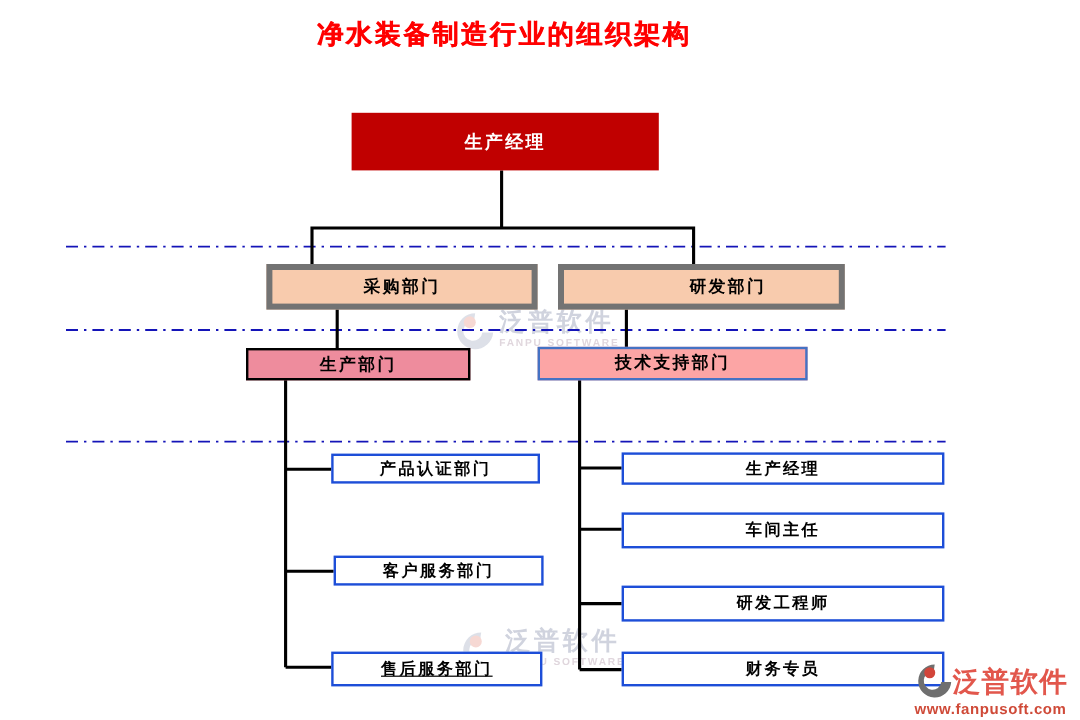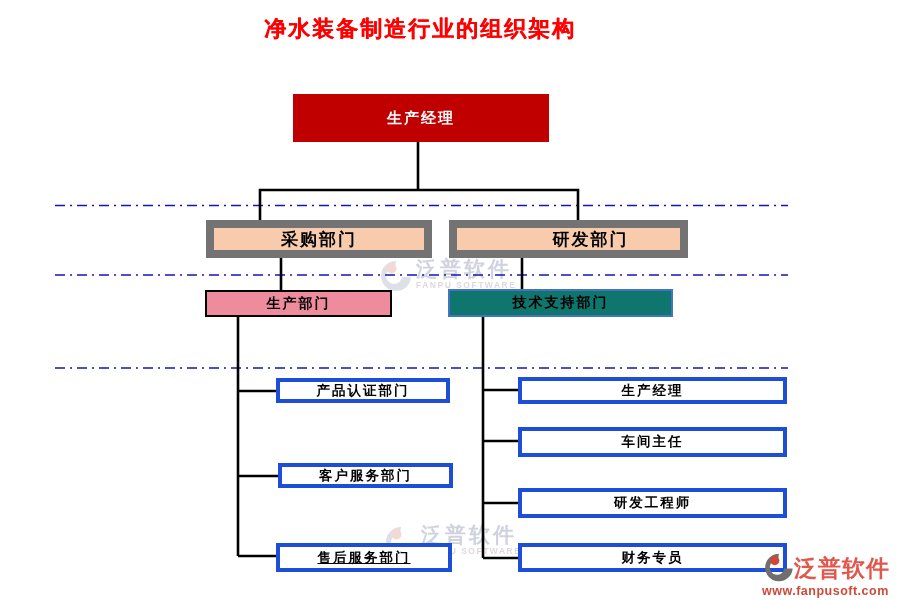--- a/index.html
+++ b/index.html
@@ -11,23 +11,23 @@
     position:absolute;top:14px;left:0;width:840px;text-align:center;
     font-size:22px;font-weight:bold;letter-spacing:2px;
     text-shadow:0.5px 0 0 currentColor;
   }
   svg.lines{position:absolute;left:0;top:0;z-index:1;}
   .node{
     position:absolute;z-index:2;display:flex;align-items:center;justify-content:center;
     font-weight:bold;color:#000;box-sizing:border-box;letter-spacing:2px;white-space:nowrap;
   }
   .lvl1{font-size:15px;}
-  .lvl2{font-size:17px;border:8px solid #737373;}
+  .lvl2{font-size:14px;border:5px solid #737373;margin-left:16px;}
   .lvl3{font-size:14px;border:2px solid #000;}
-  .lvl4{font-size:13.5px;background:#fff;border:4px solid #1d4ed8;}
+  .lvl4{font-size:13.5px;background:#fff;border:2px solid #1d4ed8;}
   .watermark{position:absolute;z-index:0;display:flex;align-items:flex-start;opacity:.55;}
   .wm-text .wm-cn{font-size:21px;font-weight:bold;color:#aab0c4;letter-spacing:3px;line-height:22px;}
   .wm-text .wm-en{font-size:8.5px;font-weight:bold;color:#c7b6c2;letter-spacing:1.5px;line-height:10px;}
   .footer-logo{position:absolute;z-index:3;left:762px;top:551px;width:134px;}
   .fl-row{display:flex;align-items:center;}
   .fl-name{font-size:23px;font-weight:bold;letter-spacing:1px;line-height:28px;}
   .fl-url{font-size:12.5px;font-weight:bold;color:#cf4a38;letter-spacing:.5px;margin-top:0px;}
 </style>
 </head>
 <body>
@@ -80,21 +80,21 @@
       <path d="M483,558 H520"></path>
     </g>
   </svg>
 
   <div class="node lvl1" style="left:293px;top:94px;width:256px;height:48px;background:#C00000;color:#FFFFFF;">生产经理</div>
 
   <div class="node lvl2" style="left:206px;top:220px;width:226px;height:38px;background:#F8CBAD;">采购部门</div>
   <div class="node lvl2" style="left:449px;top:220px;width:239px;height:38px;background:#F8CBAD;padding-left:44px;">研发部门</div>
 
   <div class="node lvl3" style="left:205px;top:290px;width:187px;height:27px;background:#EE8C9D;">生产部门</div>
-  <div class="node lvl3" style="left:448px;top:289px;width:225px;height:28px;background:#0f766e;border-color:#4472C4;">技术支持部门</div>
+  <div class="node lvl3" style="left:448px;top:289px;width:225px;height:28px;background:#fca5a5;border-color:#4472C4;">技术支持部门</div>
 
   <div class="node lvl4" style="left:276px;top:378px;width:174px;height:25px;">产品认证部门</div>
   <div class="node lvl4" style="left:278px;top:463px;width:175px;height:25px;">客户服务部门</div>
   <div class="node lvl4" style="left:276px;top:543px;width:176px;height:29px;text-decoration:underline;">售后服务部门</div>
 
   <div class="node lvl4" style="left:518px;top:377px;width:269px;height:27px;">生产经理</div>
   <div class="node lvl4" style="left:518px;top:427px;width:269px;height:30px;">车间主任</div>
   <div class="node lvl4" style="left:518px;top:488px;width:269px;height:30px;">研发工程师</div>
   <div class="node lvl4" style="left:518px;top:543px;width:269px;height:29px;">财务专员</div>
 

